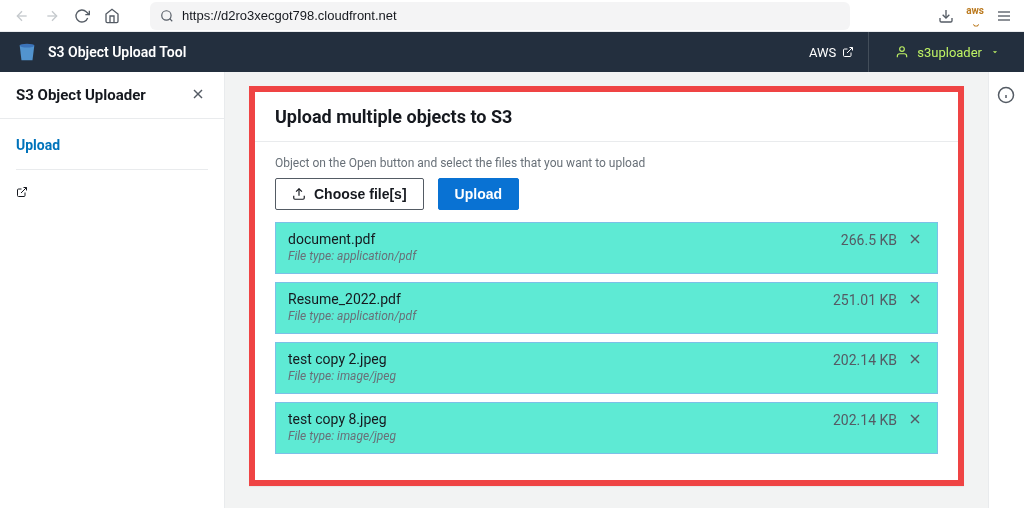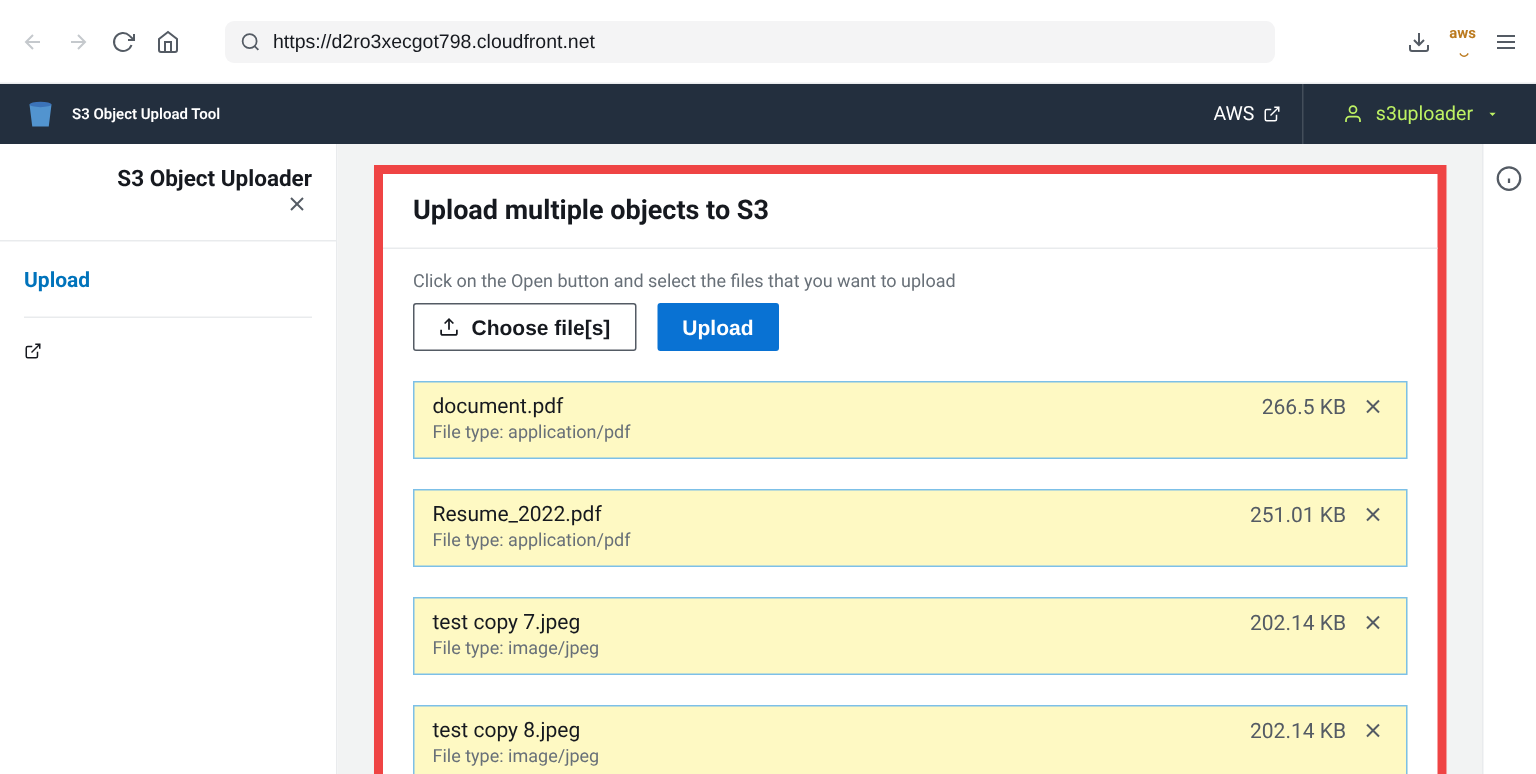--- a/index.html
+++ b/index.html
@@ -1,59 +1,59 @@
 <!DOCTYPE html>
 <html><head>
 <meta charset="utf-8">
 <style>
 * { margin: 0; padding: 0; box-sizing: border-box; }
 body { font-family: -apple-system, BlinkMacSystemFont, "Segoe UI", Roboto, Helvetica, Arial, sans-serif; font-size: 14px; color: #16191f; background: #fff; }
 
-.browser-bar { height: 56px; display: flex; align-items: center; padding: 0 10px; gap: 6px; border-bottom: 1px solid #e9ebed; }
+.browser-bar { height: 32px; display: flex; align-items: center; padding: 0 10px; gap: 6px; border-bottom: 1px solid #e9ebed; }
 .browser-bar .nav-btn { width: 24px; height: 24px; display: flex; align-items: center; justify-content: center; color: #545b64; cursor: pointer; border-radius: 4px; }
 .browser-bar .nav-btn.disabled { color: #c5c9cd; }
 .url-wrap { flex: 1; display: flex; align-items: center; background: #f4f4f5; border-radius: 6px; height: 28px; padding: 0 10px; margin: 0 80px 0 20px; color: #545b64; gap: 8px; }
 .url-wrap input { flex: 1; border: none; background: transparent; font-size: 13px; color: #16191f; outline: none; }
 .browser-right { display: flex; align-items: center; gap: 10px; }
 .browser-right .ico { color: #545b64; width: 20px; height: 20px; display: flex; align-items: center; justify-content: center; }
 .aws-logo-mini { font-size: 10px; color: #bb7a1f; font-weight: bold; text-align: center; line-height: 1; }
 
 .app-header { background: #232f3e; color: #fff; height: 40px; display: flex; align-items: center; padding: 0 16px; }
 .app-header .bucket-icon { width: 22px; height: 22px; margin-right: 10px; }
-.app-header .title { font-size: 10px; font-weight: 600; flex: 1; }
+.app-header .title { font-size: 14px; font-weight: 600; flex: 1; }
 .app-header .hdr-right { display: flex; align-items: center; gap: 12px; }
 .hdr-link { display: flex; align-items: center; gap: 6px; font-size: 13px; color: #fff; padding: 0 14px; height: 40px; border-right: 1px solid rgba(255,255,255,0.15); }
 .hdr-user { display: flex; align-items: center; gap: 8px; font-size: 13px; color: #bef264; padding: 0 8px 0 14px; }
 
 .content-area { display: flex; height: calc(516px - 40px - 40px); }
 .sidebar { width: 225px; border-right: 1px solid #e9ebed; background: #fff; }
-.sidebar-head { display: flex; align-items: flex-end; justify-content: space-between; padding: 14px 16px; border-bottom: 1px solid #e9ebed; flex-direction: column; }
+.sidebar-head { display: flex; align-items: flex-end; justify-content: space-between; padding: 14px 16px; border-bottom: 1px solid #e9ebed; }
 .sidebar-head h3 { font-size: 15px; font-weight: 700; }
 .sidebar-close { width: 18px; height: 18px; color: #545b64; cursor: pointer; }
 .sidebar-nav { padding: 10px 0; }
 .sidebar-nav a { display: block; padding: 8px 16px; font-size: 14px; text-decoration: none; color: #16191f; }
 .sidebar-nav a.active { color: #0073bb; font-weight: 700; }
 .sidebar-nav .divider { height: 1px; background: #e9ebed; margin: 8px 16px; }
 .sidebar-nav .ext-link { display: flex; align-items: center; gap: 6px; }
 
 .main { flex: 1; background: #f2f3f3; padding: 14px 24px; overflow-y: auto; position: relative; }
 .panel { background: #fff; border: 6px solid #ef4444; box-shadow: 0 1px 1px rgba(0,0,0,0.04); margin-bottom: 20px; }
 .panel-head { padding: 14px 20px; border-bottom: 1px solid #e9ebed; }
 .panel-head h2 { font-size: 18px; font-weight: 700; }
 .panel-body { padding: 14px 20px 18px; }
 .section-label { font-size: 14px; font-weight: 400; margin-bottom: 2px; }
 .section-hint { font-size: 12px; color: #687078; margin-bottom: 8px; }
 .btn-row { display: flex; gap: 14px; margin-bottom: 12px; }
 .btn { height: 32px; padding: 0 16px; font-size: 14px; font-weight: 700; border-radius: 2px; cursor: pointer; display: inline-flex; align-items: center; gap: 8px; }
 .btn-outline { background: #fff; border: 1px solid #545b64; color: #16191f; }
 .btn-primary { background: #0972d3; border: 1px solid #0972d3; color: #fff; }
 
-.file-row { border: 1px solid #7cc0e8; background: #fef9c3; padding: 8px 12px 10px; margin-bottom: 8px; display: flex; align-items: flex-start; justify-content: space-between; margin-top: 20px; }
+.file-row { border: 1px solid #7cc0e8; background: #5eead4; padding: 8px 12px 10px; margin-bottom: 8px; display: flex; align-items: flex-start; justify-content: space-between; }
 .file-row .meta .name { font-size: 14px; color: #16191f; margin-bottom: 2px; }
-.file-row .meta .type { font-size: 12px; color: #687078; }
+.file-row .meta .type { font-size: 12px; color: #687078; font-style: italic; }
 .file-row .right { display: flex; align-items: center; gap: 10px; color: #545b64; font-size: 14px; }
 .file-row .right .x { width: 18px; height: 18px; cursor: pointer; color: #545b64; }
 
 .info-rail { width: 36px; border-left: 1px solid #e9ebed; background: #fff; display: flex; align-items: flex-start; justify-content: center; padding-top: 14px; }
 .info-rail .info-btn { width: 20px; height: 20px; color: #545b64; cursor: pointer; }
 
 svg { display: block; }
 </style>
 </head>
 <body>
@@ -162,21 +162,21 @@
     </nav>
   </aside>
 
   <main class="main">
 
     <section class="panel">
       <div class="panel-head">
         <h2>Upload multiple objects to S3</h2>
       </div>
       <div class="panel-body">
-        <div class="section-hint">Click on the Open button and select the files that you want to upload</div>
+        <div class="section-hint">Object on the Open button and select the files that you want to upload</div>
         <div class="btn-row">
           <button class="btn btn-outline">
             <svg width="14" height="14" viewBox="0 0 24 24" fill="none" stroke="currentColor" stroke-width="2">
                 <path d="M21 15v4a2 2 0 0 1-2 2H5a2 2 0 0 1-2-2v-4"></path>
                 <polyline points="17 8 12 3 7 8"></polyline>
                 <line x1="12" y1="3" x2="12" y2="15"></line>
               </svg>
             <span>Choose file[s]</span>
           </button>
           <button class="btn btn-primary">
@@ -210,21 +210,21 @@
       <span class="x">
         <svg width="16" height="16" viewBox="0 0 24 24" fill="none" stroke="currentColor" stroke-width="2">
                     <line x1="18" y1="6" x2="6" y2="18"></line>
                     <line x1="6" y1="6" x2="18" y2="18"></line>
                   </svg>
       </span>
     </div>
             </div>
             <div class="file-row">
     <div class="meta">
-      <div class="name">test copy 7.jpeg</div>
+      <div class="name">test copy 2.jpeg</div>
       <div class="type">File type: image/jpeg</div>
     </div>
     <div class="right">
       <span>202.14 KB</span>
       <span class="x">
         <svg width="16" height="16" viewBox="0 0 24 24" fill="none" stroke="currentColor" stroke-width="2">
                     <line x1="18" y1="6" x2="6" y2="18"></line>
                     <line x1="6" y1="6" x2="18" y2="18"></line>
                   </svg>
       </span>

